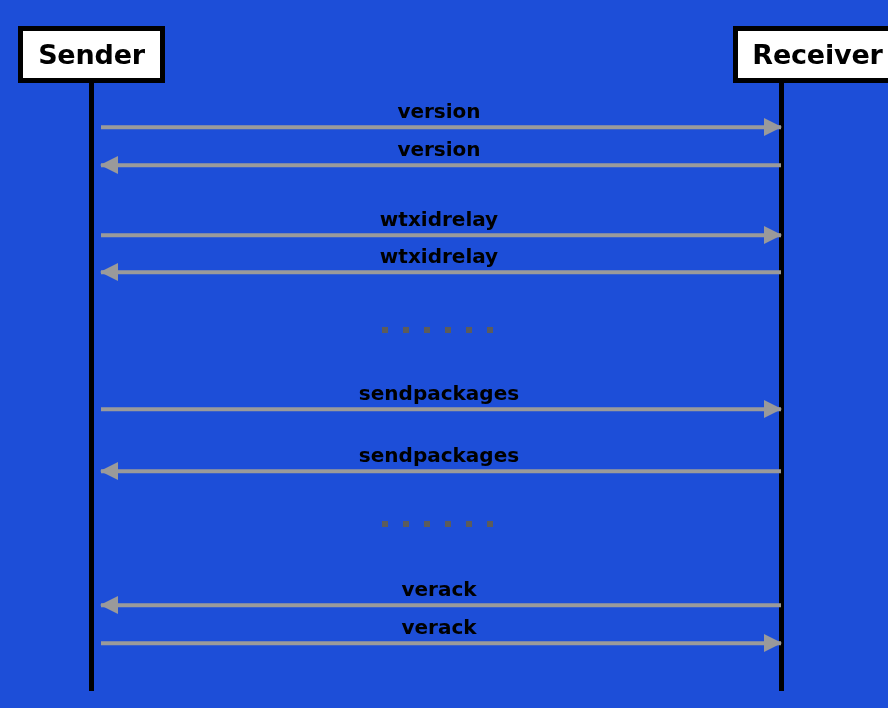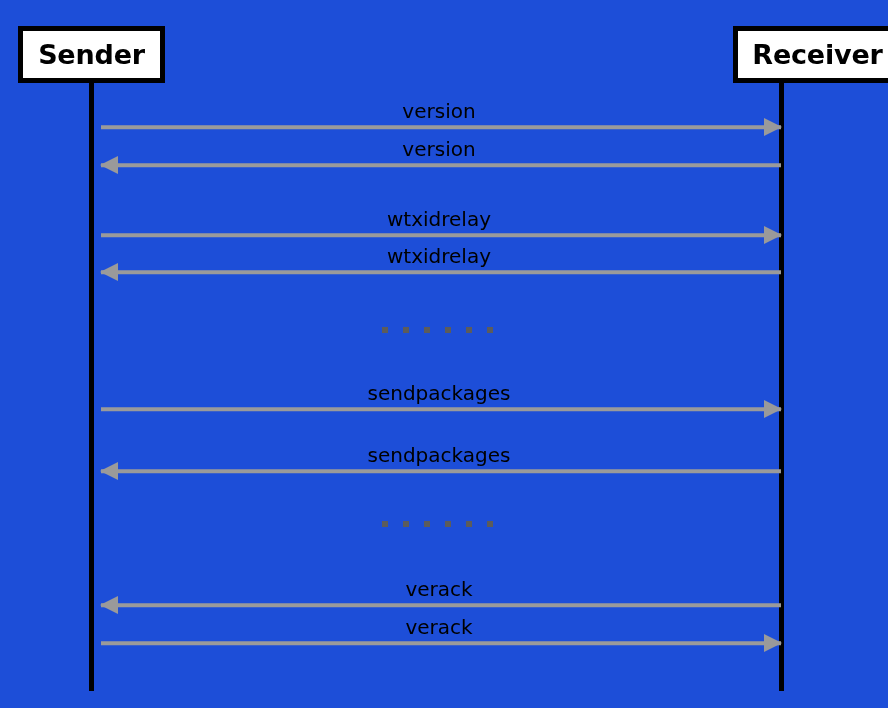--- a/index.html
+++ b/index.html
@@ -82,21 +82,21 @@
     left: -1px;
     border-right: 18px solid #9a9a9a;
   }
   .msg-label {
     position: absolute;
     left: 0;
     right: 0;
     bottom: 6px;
     text-align: center;
     font-size: 20px;
-    font-weight: normal;
+    font-weight: bold;
     color: #000000;
     line-height: 1;
     white-space: nowrap;
     
     transform: translateX(-2px);
   }
 
   
   .ellipsis {
     position: absolute;

